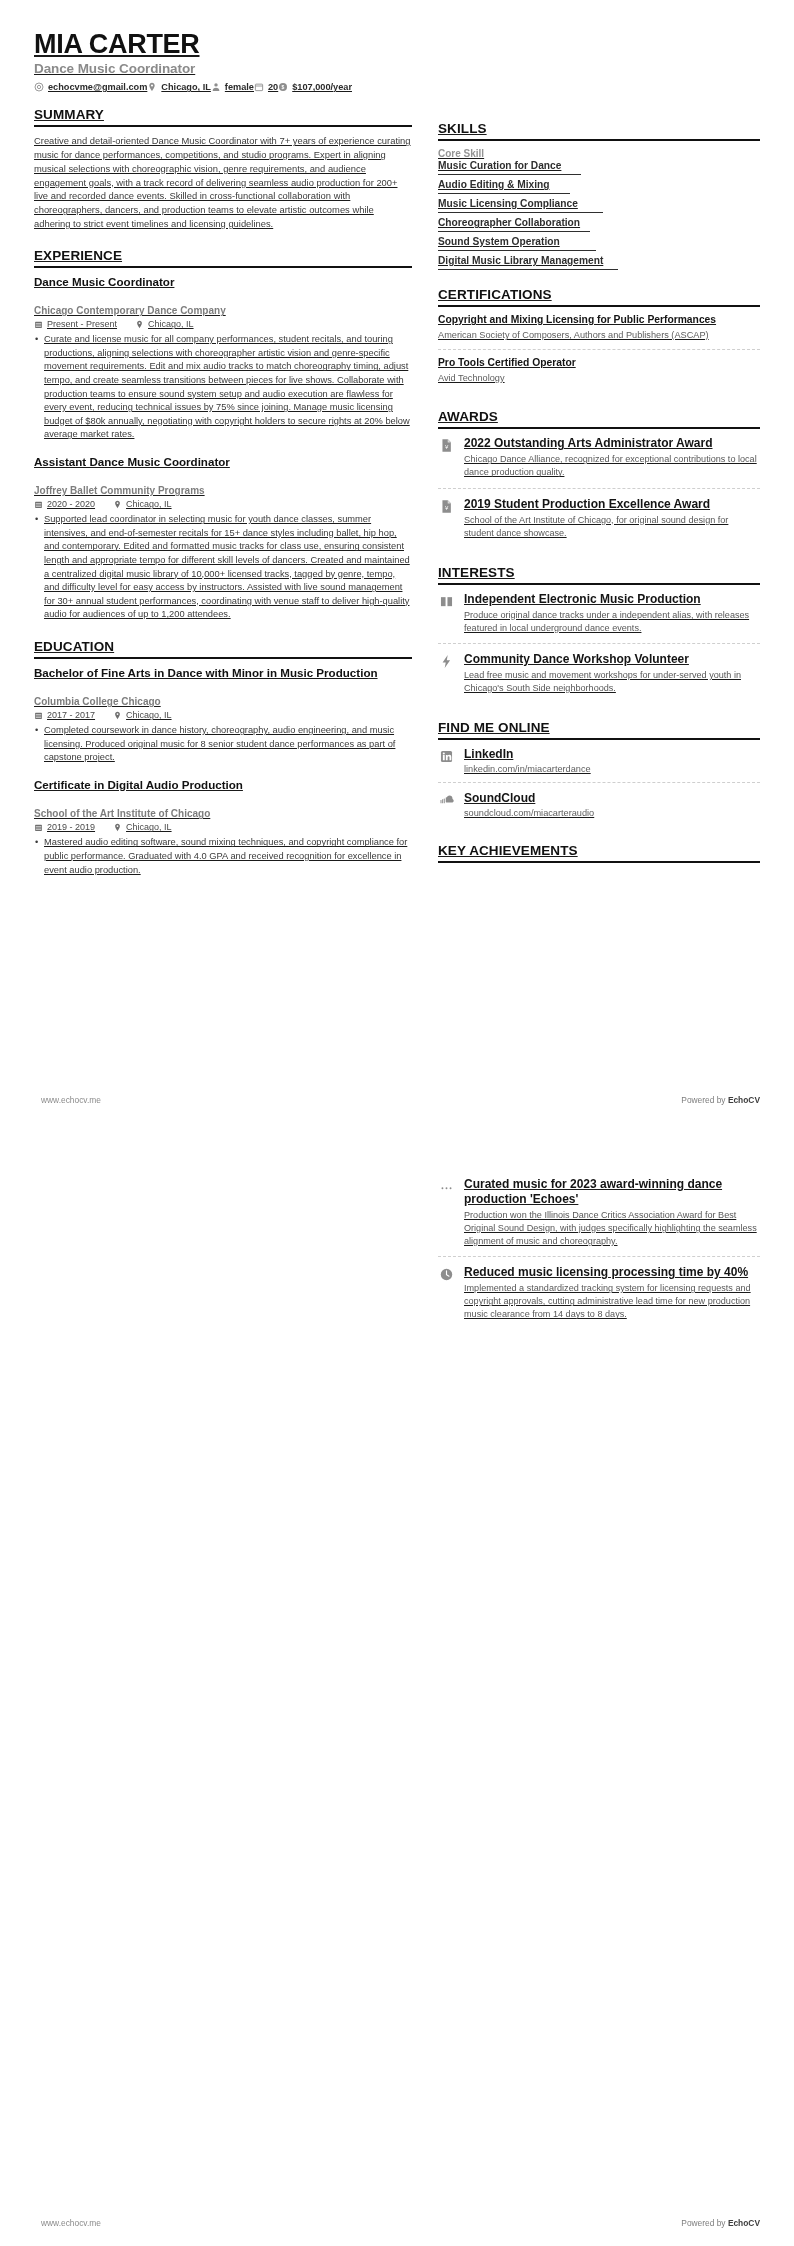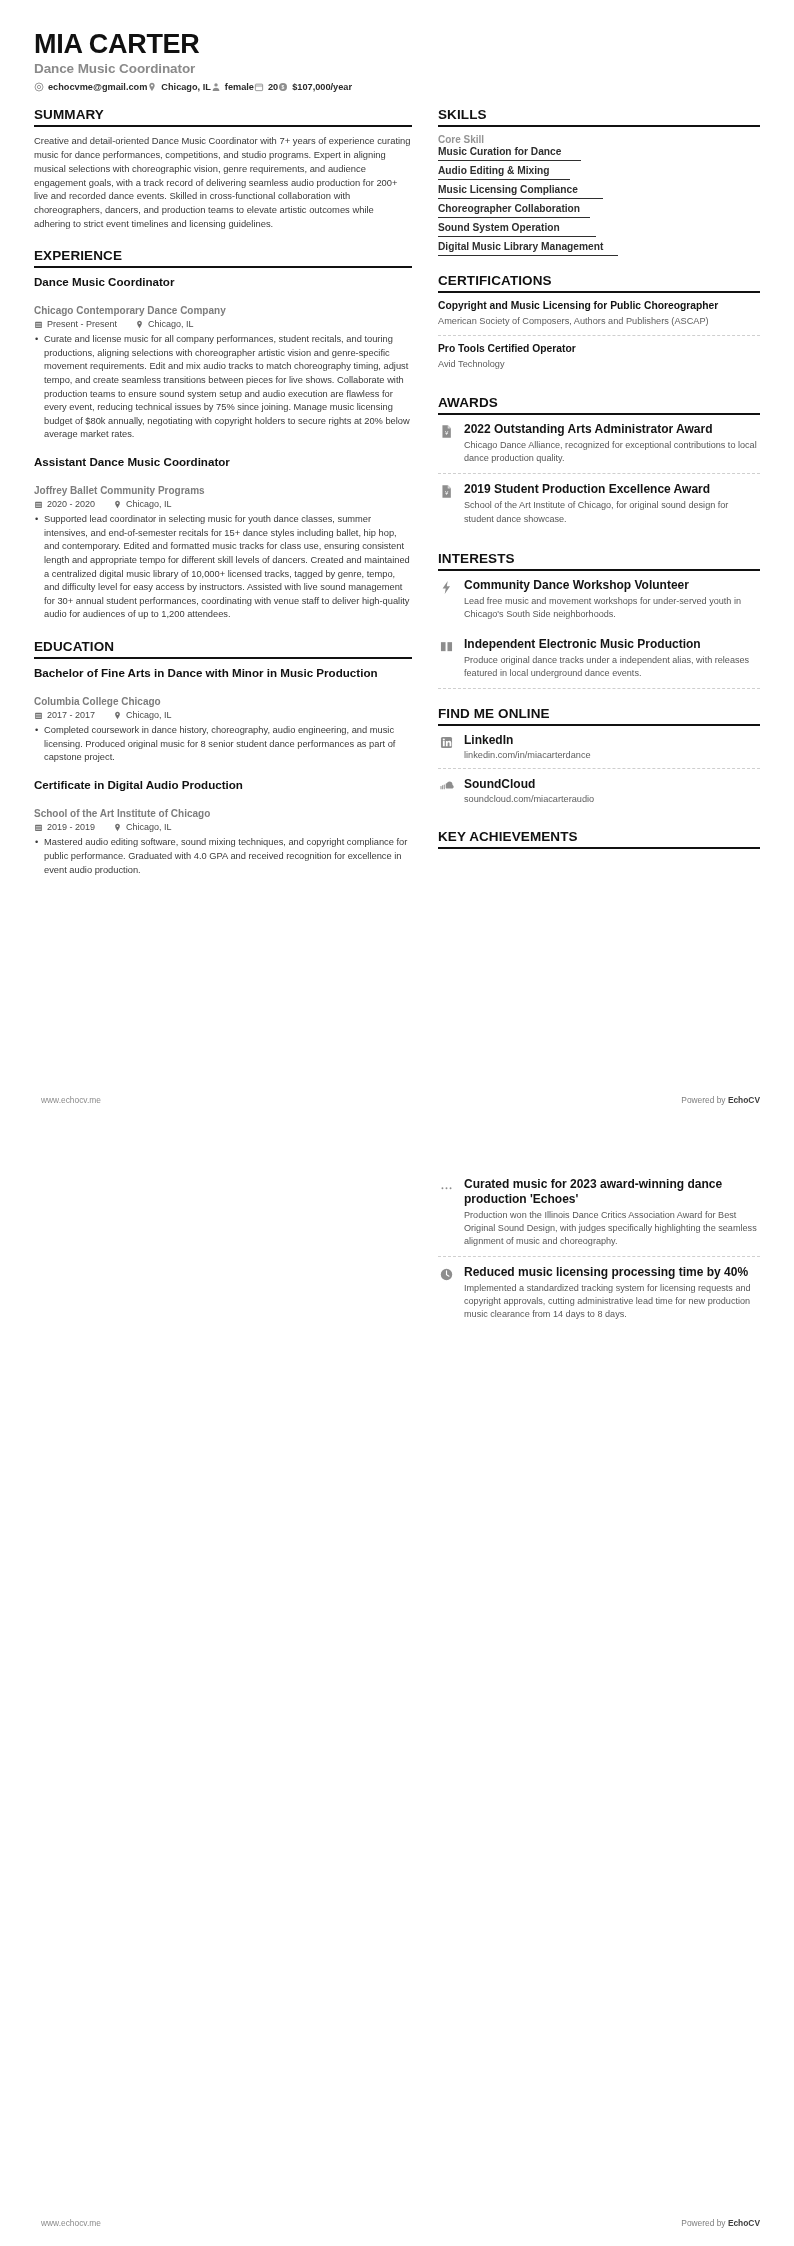--- a/index.html
+++ b/index.html
@@ -16,20 +16,21 @@
     height: 1123px;
     background: #ffffff;
     overflow: hidden;
   }
   .page-inner {
     position: absolute;
     left: 34px;
     top: 30px;
     right: 34px;
     bottom: 46px;
+    text-decoration: underline;
   }
 
   
   .name {
     font-size: 27px;
     font-weight: 700;
     letter-spacing: -0.3px;
     color: #111111;
     line-height: 1.08;
   }
@@ -64,21 +65,21 @@
     flex: 0 0 auto;
     align-items: center;
     justify-content: center;
   }
   .contact-item .ci svg { display: block; }
 
   
   .cols {
     display: flex;
     margin-top: 15px;
-    align-items: flex-start;
+    align-items: center;
   }
   .col-left { width: 404px; flex: 0 0 404px; padding-right: 26px; }
   .col-right { width: 322px; flex: 0 0 322px; }
 
   
   .sec { margin-bottom: 17px; }
   .sec-title {
     font-size: 13.5px;
     font-weight: 700;
     letter-spacing: 0.1px;
@@ -481,21 +482,21 @@
           <div class="skill-row">
             <span>Digital Music Library Management</span>
             <span class="underbar" style="width:180px"></span>
           </div>
         </div>
 
         <div class="sec">
           <div class="sec-title">CERTIFICATIONS</div>
           <div class="sec-rule"></div>
           <div class="cert">
-            <div class="cert-name">Copyright and Music Licensing for Public Choreographer</div>
+            <div class="cert-name">Copyright and Mixing Licensing for Public Performances</div>
             <div class="cert-org">American Society of Composers, Authors and Publishers (ASCAP)</div>
           </div>
           <div class="cert">
             <div class="cert-name">Pro Tools Certified Operator</div>
             <div class="cert-org">Avid Technology</div>
           </div>
         </div>
 
         <div class="sec">
           <div class="sec-title">AWARDS</div>
@@ -527,43 +528,43 @@
               <div class="ilist-title">2019 Student Production Excellence Award</div>
               <div class="ilist-desc">School of the Art Institute of Chicago, for original sound design for student dance showcase.</div>
             </div>
           </div>
         </div>
 
         <div class="sec">
           <div class="sec-title">INTERESTS</div>
           <div class="sec-rule"></div>
 
-          <div class="ilist-item last">
-            <span class="ilist-icon">
-              <svg viewBox="0 0 20 20" width="15" height="15" fill="currentColor">
-                <path d="M11.6 1.4L4.8 11.2h4.2l-1.4 7.4 7.2-10.2h-4.4z"></path>
-              </svg>
-            </span>
-            <div class="ilist-body">
-              <div class="ilist-title">Community Dance Workshop Volunteer</div>
-              <div class="ilist-desc">Lead free music and movement workshops for under-served youth in Chicago's South Side neighborhoods.</div>
-            </div>
-          </div>
-
           <div class="ilist-item">
             <span class="ilist-icon">
               <svg viewBox="0 0 20 20" width="15" height="15" fill="currentColor">
                 <path d="M2.6 4.2h6.2v12H2.6z"></path>
                 <path d="M11.2 4.2h6.2v12h-6.2z"></path>
                 <rect x="9.2" y="4.2" width="1.6" height="12" fill="#fff"></rect>
               </svg>
             </span>
             <div class="ilist-body">
               <div class="ilist-title">Independent Electronic Music Production</div>
               <div class="ilist-desc">Produce original dance tracks under a independent alias, with releases featured in local underground dance events.</div>
+            </div>
+          </div>
+
+          <div class="ilist-item last">
+            <span class="ilist-icon">
+              <svg viewBox="0 0 20 20" width="15" height="15" fill="currentColor">
+                <path d="M11.6 1.4L4.8 11.2h4.2l-1.4 7.4 7.2-10.2h-4.4z"></path>
+              </svg>
+            </span>
+            <div class="ilist-body">
+              <div class="ilist-title">Community Dance Workshop Volunteer</div>
+              <div class="ilist-desc">Lead free music and movement workshops for under-served youth in Chicago's South Side neighborhoods.</div>
             </div>
           </div>
         </div>
 
         <div class="sec">
           <div class="sec-title">FIND ME ONLINE</div>
           <div class="sec-rule"></div>
 
           <div class="ilist-item">
             <span class="ilist-icon">

